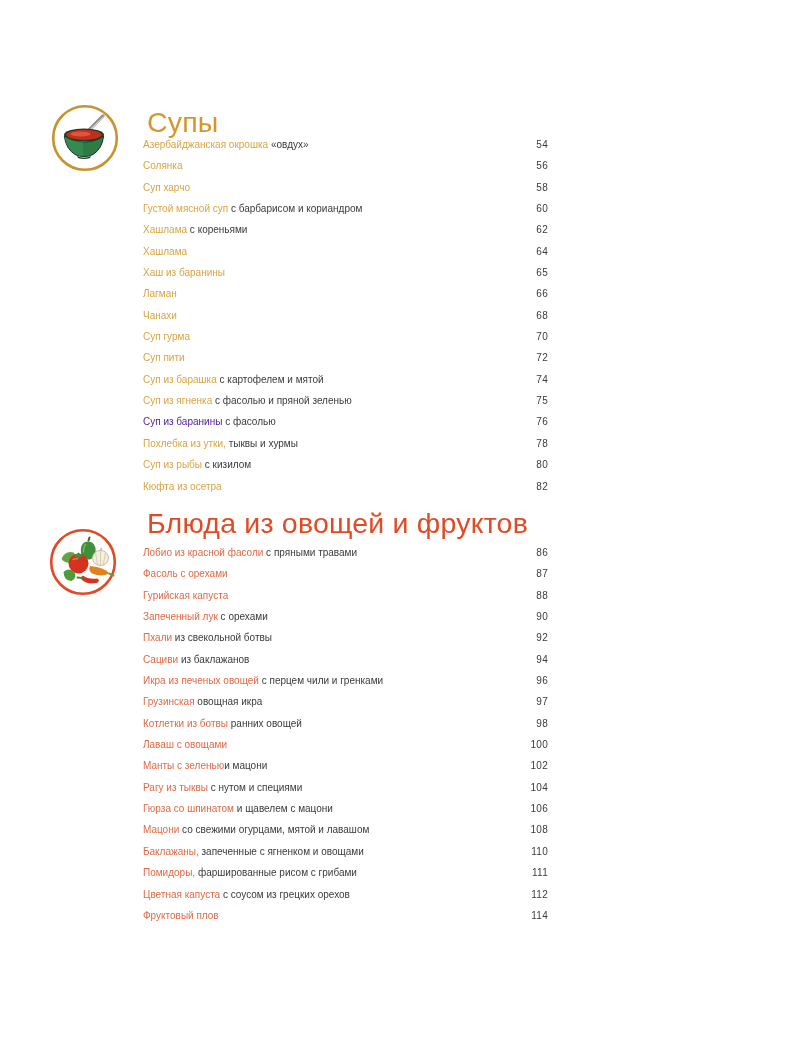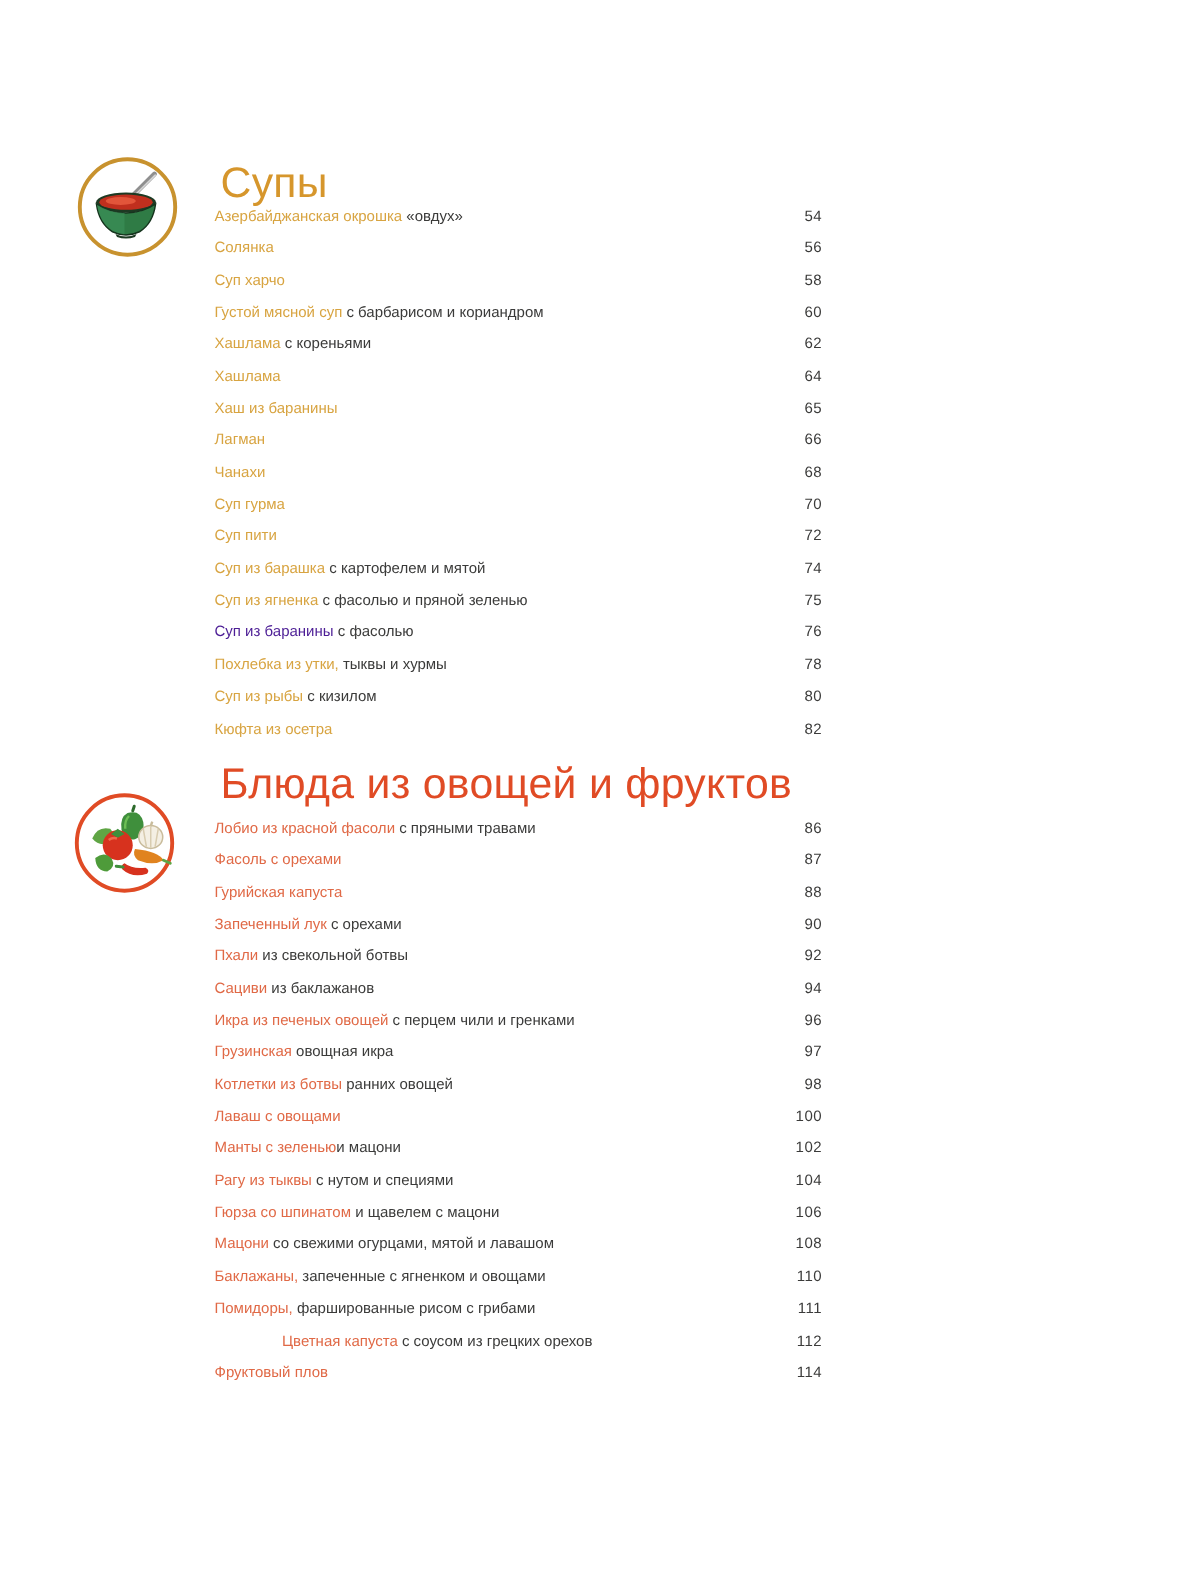--- a/index.html
+++ b/index.html
@@ -202,21 +202,21 @@
       </div>
       <div class="row">
         <span class="dish"><span style="color: rgb(224, 105, 70);">Баклажаны,</span><span> запеченные с ягненком и овощами</span></span>
         <span class="pnum">110</span>
       </div>
       <div class="row">
         <span class="dish"><span style="color: rgb(224, 105, 70);">Помидоры,</span><span> фаршированные рисом с грибами</span></span>
         <span class="pnum">111</span>
       </div>
       <div class="row">
-        <span class="dish"><span style="color: rgb(224, 105, 70); margin-left: 45px;">Цветная капуста</span><span> с соусом из грецких орехов</span></span>
+        <span class="dish"><span style="color: rgb(224, 105, 70);">Цветная капуста</span><span> с соусом из грецких орехов</span></span>
         <span class="pnum">112</span>
       </div>
       <div class="row">
         <span class="dish"><span style="color: rgb(224, 105, 70);">Фруктовый плов</span><span></span></span>
         <span class="pnum">114</span>
       </div>
     </div>
 
 </div>
 

